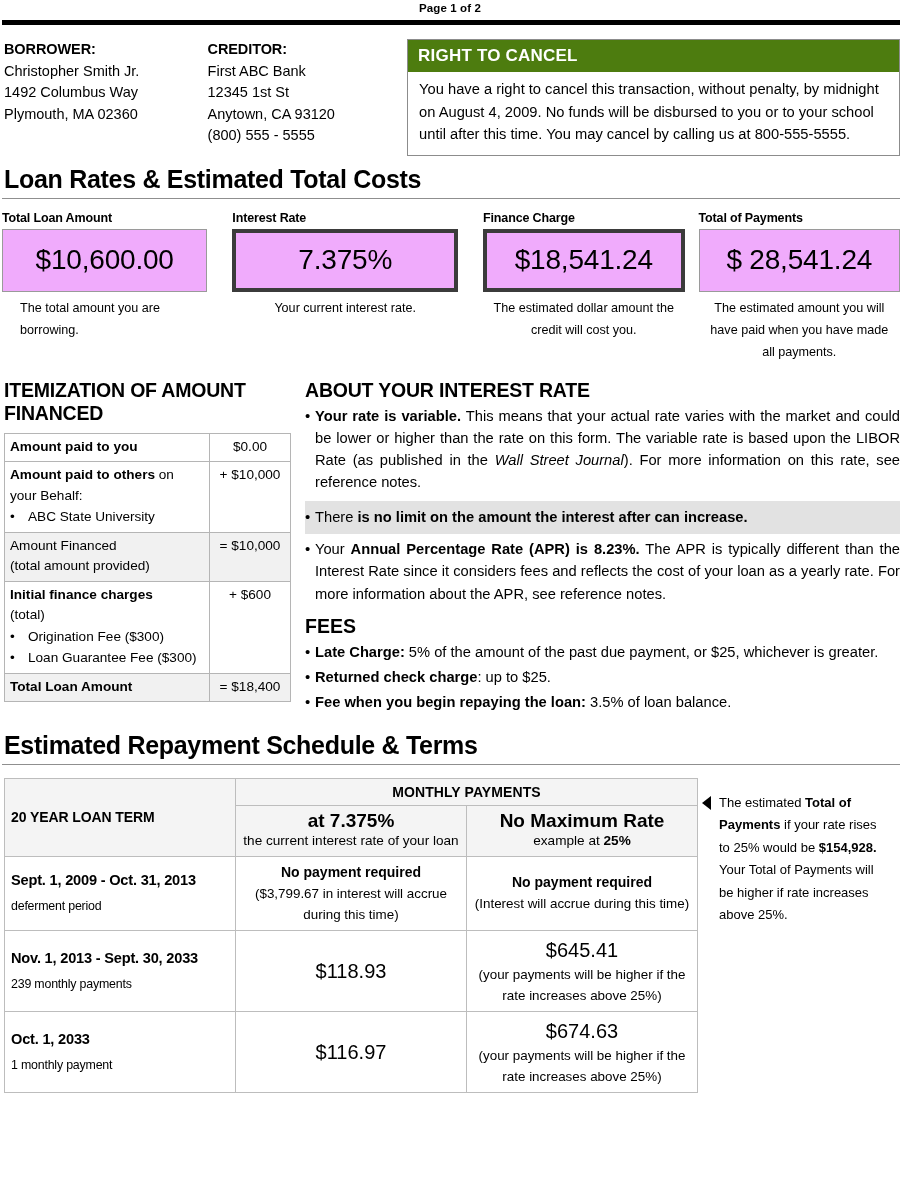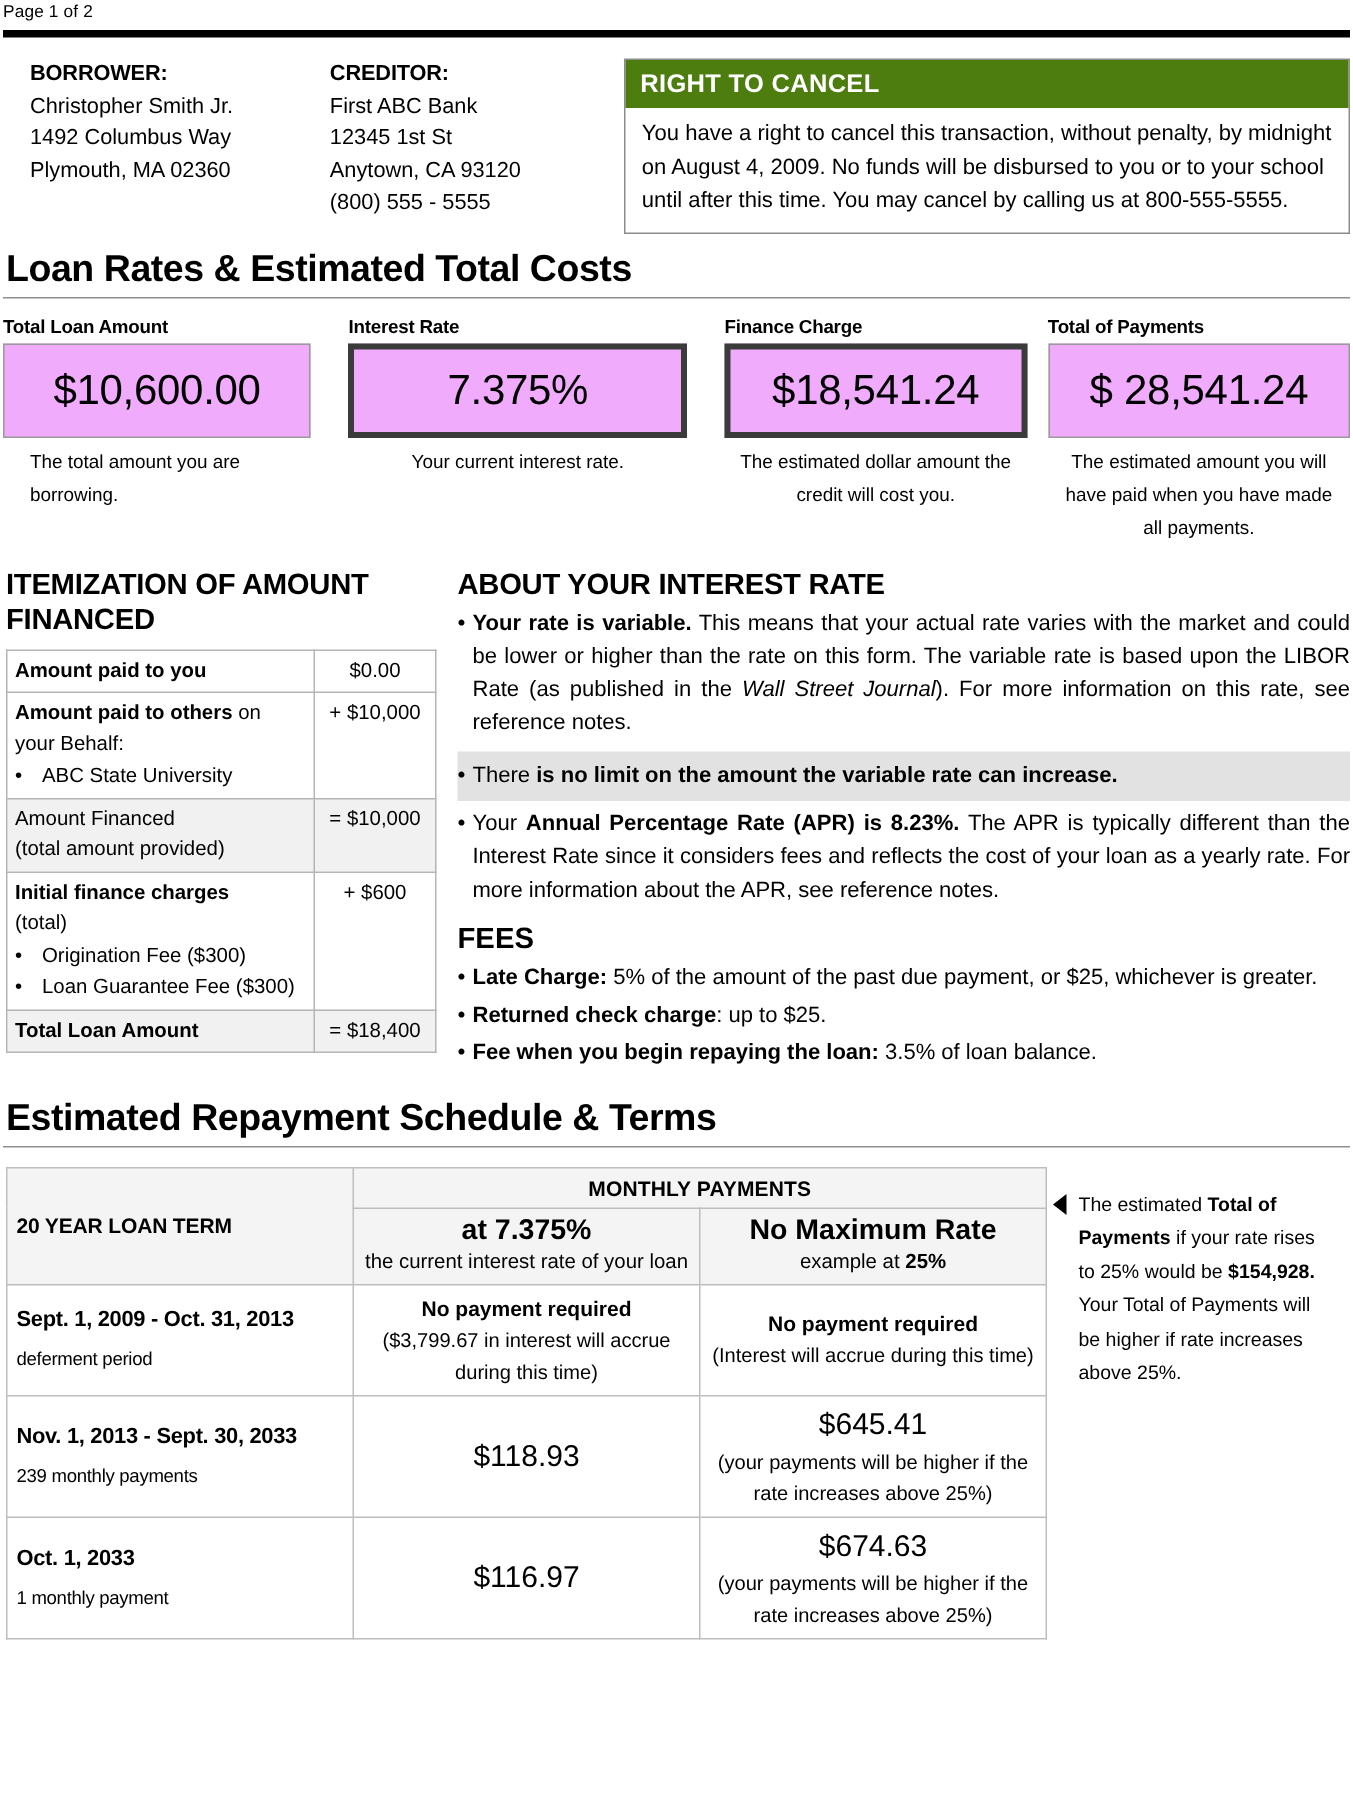--- a/index.html
+++ b/index.html
@@ -10,42 +10,42 @@
     background: #ffffff;
     font-family: "Liberation Sans", sans-serif;
     color: #000000;
     position: relative;
     overflow: hidden;
   }
   .page { position: relative; width: 902px; height: 1198px; padding: 0 2px; }
 
   
   .page-num {
-    text-align: left;
+    text-align: center;
     font-size: 11.5px;
-    font-weight: normal;
+    font-weight: bold;
     line-height: 14px;
     padding-right: 2px;
     padding-top: 1px;
     letter-spacing: 0.1px;
   }
   .top-rule {
     height: 5px;
     background: #000;
     margin-top: 5px;
   }
 
   
   .parties-wrap {
     display: flex;
     align-items: flex-start;
     margin-top: 14px;
   }
   .party { font-size: 14.5px; line-height: 21.5px; }
-  .party-1 { width: 206px; padding-left: 2px; margin-left: 16px; }
+  .party-1 { width: 206px; padding-left: 2px; }
   .party-2 { width: 200px; }
   .party-label { font-weight: bold; letter-spacing: -0.1px; }
   .party-line { white-space: nowrap; }
 
   .rtc {
     width: 494px;
     border: 1.5px solid #8c8c8c;
     margin-left: auto;
   }
   .rtc-head {
@@ -383,21 +383,21 @@
       <div class="sub-head">ABOUT YOUR INTEREST RATE</div>
 
       <div class="bl">
         <span class="dot">•</span>
         <span class="txt"><b>Your rate is variable.</b><span>  This means that your actual rate varies with the market and could be lower or higher than the rate on this form.   The variable rate is based upon the LIBOR Rate (as published in the </span><i>Wall Street Journal</i><span>).  For more information on this rate, see reference notes.</span></span>
       </div>
 
       <div class="hl-row">
         <div class="bl">
           <span class="dot">•</span>
-          <span class="txt nj"><span>There </span><b>is no limit on the amount the variable rate can increase.</b></span>
+          <span class="txt nj"><span>There </span><b>is no limit on the amount the interest after can increase.</b></span>
         </div>
       </div>
 
       <div class="bl">
         <span class="dot">•</span>
         <span class="txt"><span>Your </span><b>Annual Percentage Rate (APR)  is 8.23%.</b><span>  The APR is typically different than the Interest Rate since it considers fees and reflects the cost of your loan as a yearly rate.  For more information about the APR, see reference notes.</span></span>
       </div>
 
       <div class="fees-head">FEES</div>
 

